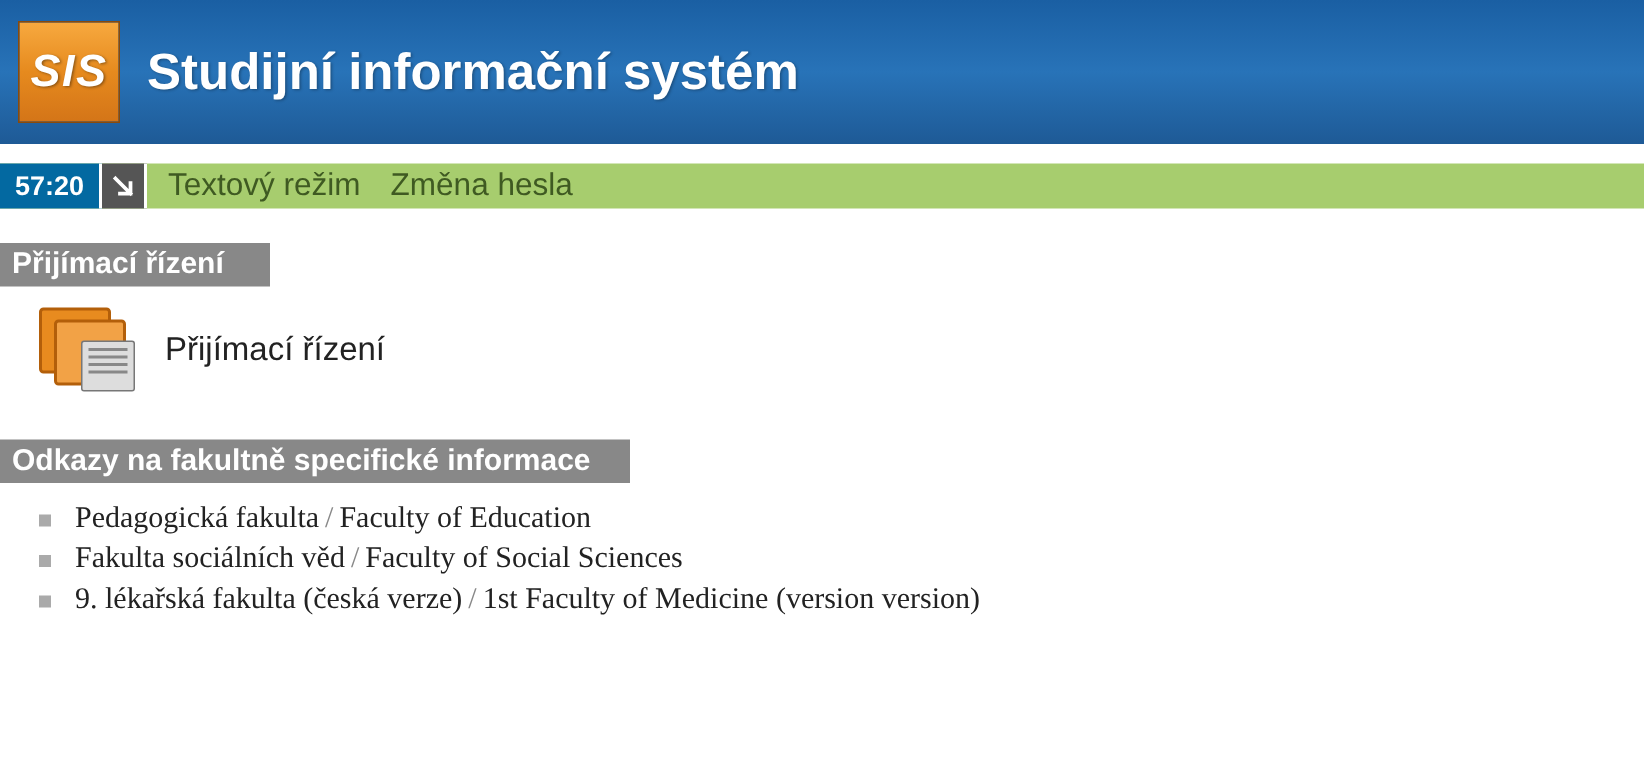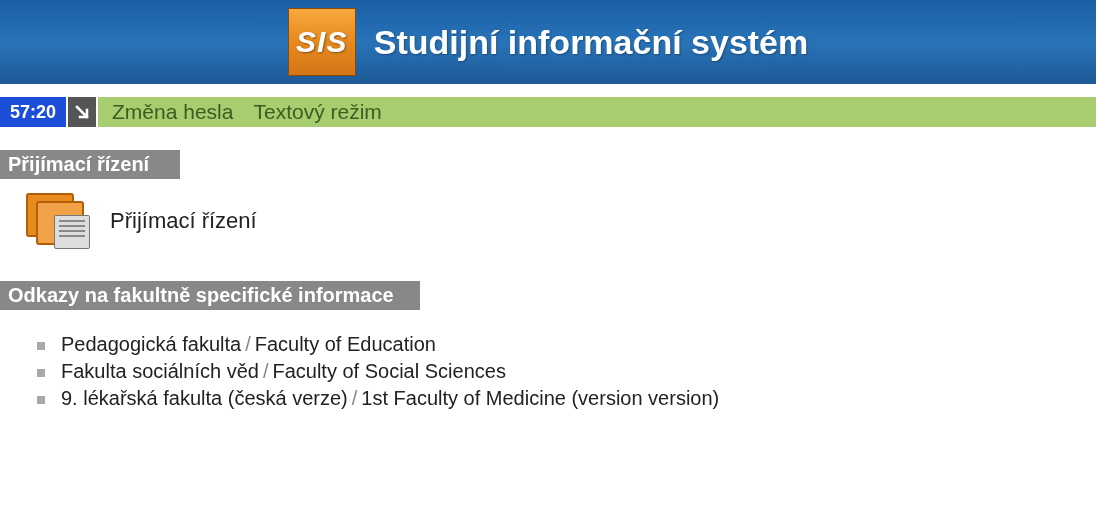--- a/index.html
+++ b/index.html
@@ -5,26 +5,25 @@
   * { box-sizing: border-box; }
   body {
     margin: 0;
     font-family: Arial, Helvetica, sans-serif;
     font-size: 16px;
     background: #fff;
     width: 1096px;
   }
   .header {
     background: linear-gradient(to bottom, #1a5fa3 0%, #2873b8 50%, #1e5a96 100%);
-    height: 84px;
-    display: flex;
-    align-items: center;
-    padding: 0 27px;
-    color: #fff;
-    justify-content: center;
+    height: 96px;
+    display: flex;
+    align-items: center;
+    padding: 0 12px;
+    color: #fff;
   }
   .logo {
     width: 68px;
     height: 68px;
     background: linear-gradient(to bottom, #f7a93f 0%, #e68a1e 50%, #d47518 100%);
     border: 1px solid #8a4a0a;
     display: flex;
     align-items: center;
     justify-content: center;
     margin-right: 18px;
@@ -50,21 +49,21 @@
   .menubar {
     background: #a7cd6e;
     height: 32px;
     display: flex;
     align-items: stretch;
     border-top: 1px solid #fff;
     border-bottom: 1px solid #fff;
     margin-top: 12px;
   }
   .timer {
-    background: #1d4ed8;
+    background: #0369a1;
     color: #fff;
     font-weight: bold;
     font-size: 18px;
     padding: 0 10px;
     display: flex;
     align-items: center;
     border-right: 2px solid #fff;
   }
   .arrow-btn {
     background: #555;
@@ -143,21 +142,22 @@
     box-shadow: 0 5px 0 #888, 0 10px 0 #888, 0 15px 0 #888;
   }
   .module-label {
     font-size: 22px;
     color: #222;
     cursor: pointer;
   }
   .links-list {
     list-style: none;
     padding: 10px 0 0 26px;
-    margin: 11px;
+    margin: 0;
+    font-family: Liberation Serif, serif;
   }
   .links-list li {
     position: relative;
     padding: 2px 0 2px 24px;
     font-size: 20px;
     color: #222;
   }
   .links-list li::before {
     content: "";
     position: absolute;
@@ -186,22 +186,22 @@
 </div>
 
 <div class="menubar">
   <div class="timer">57:20</div>
   <div class="arrow-btn">
     <svg width="16" height="16" viewBox="0 0 16 16">
       <path d="M3 3 L13 13 M13 13 L13 6 M13 13 L6 13" stroke="#fff" stroke-width="2.5" fill="none" stroke-linecap="square"></path>
     </svg>
   </div>
   <div class="menu-links">
+    <span class="menu-link">Textový režim</span>
     <span class="menu-link">Změna hesla</span>
-    <span class="menu-link">Textový režim</span>
   </div>
 </div>
 
 <div class="section-bar-wrap">
   <div class="section-bar">Přijímací řízení</div>
 </div>
 
 <div class="module-row">
   <div class="module-icon">
     <div class="back1"></div>

